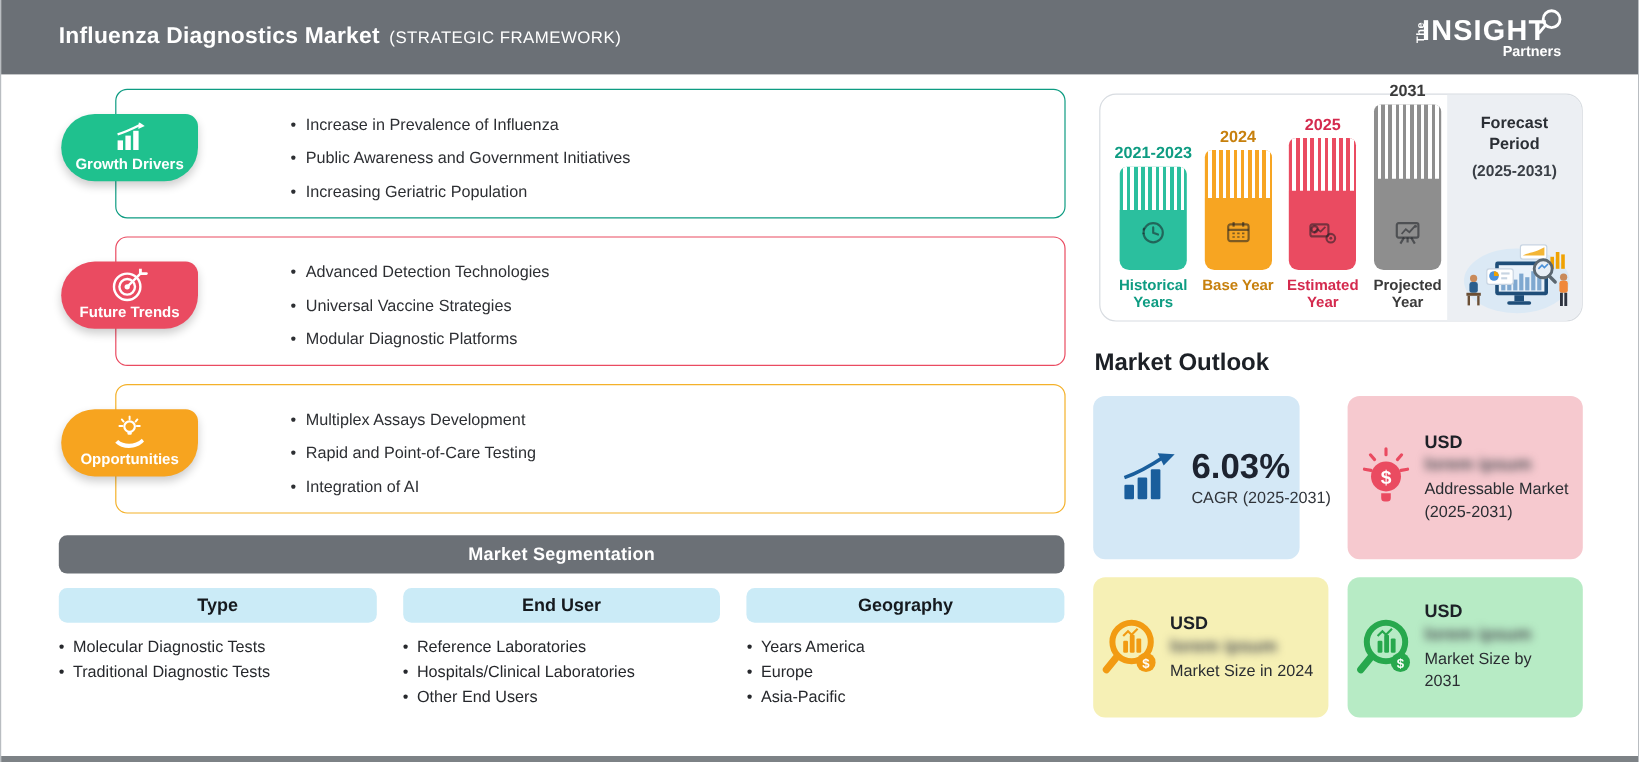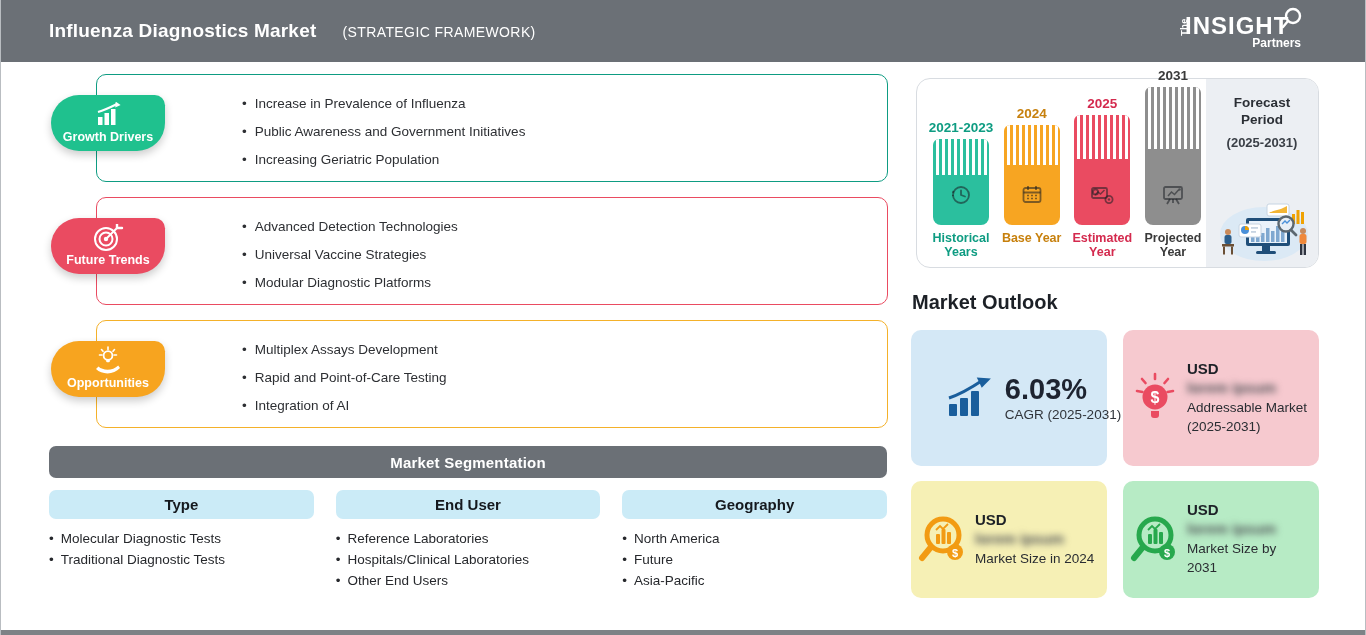--- a/index.html
+++ b/index.html
@@ -1,21 +1,21 @@
 <!DOCTYPE html>
 <html style="--header_gray: #6B7076; --teal: #1FC18E; --teal_dark: #0E9C82; --red: #EA4B61; --red_dark: #D42A4E; --orange: #F7A41F; --orange_border: #F4B12A; --orange_dark: #C7800D; --bar_teal: #2BBF9E; --bar_orange: #F7A522; --bar_red: #EA4B61; --bar_gray: #8E8E8E; --gray_text: #3A3A3A; --seg_blue: #CBEBF7; --panel_gray: #ECEFF3; --card_blue: #D4E8F6; --card_pink: #F6C9CF; --card_yellow: #F6F0B5; --card_green: #B7EBC5; --icon_blue: #1A5E9C; --icon_orange: #F29B13; --icon_green: #27A84D;"><head>
 <meta charset="utf-8">
 <style>
   html,body{margin:0;padding:0;}
   body{width:1366px;height:635px;background:#fff;font-family:"Liberation Sans",sans-serif;position:relative;overflow:hidden;}
   #app{position:absolute;inset:0;border-left:1px solid #b9bdc1;border-right:1px solid #b9bdc1;box-sizing:border-box;}
 
   
   .header{position:absolute;left:0;top:0;right:0;height:62px;background:var(--header_gray);display:flex;align-items:center;}
-  .header-title-wrap{margin-left:48px;display:flex;align-items:baseline;gap:26px;color:#fff;}
+  .header-title-wrap{margin-left:48px;display:flex;align-items:baseline;gap:8px;color:#fff;}
   .header-title{font-size:19px;font-weight:bold;letter-spacing:.2px;}
   .header-subtitle{font-size:14px;font-weight:normal;letter-spacing:.4px;}
   .logo{position:absolute;right:58px;top:10px;color:#fff;width:130px;height:44px;}
   .logo-the{position:absolute;left:-2px;top:12px;font-size:9px;font-weight:bold;transform:rotate(-90deg);letter-spacing:.5px;}
   .logo-insight{position:absolute;left:8px;top:2px;font-size:24px;font-weight:bold;letter-spacing:1px;}
   .logo-ring{position:absolute;right:2px;top:-4px;}
   .logo-partners{position:absolute;right:6px;top:26px;font-size:12px;font-weight:bold;}
 
   
   .bottom-strip{position:absolute;left:0;right:0;bottom:0;height:5px;background:#7d8286;}
@@ -59,21 +59,21 @@
   .bar--2{background:var(--bar_red);} .year--2,.cap--2{color:var(--red_dark);}
   .bar--3{background:var(--bar_gray);} .year--3,.cap--3{color:var(--gray_text);}
   .tl-forecast{position:absolute;right:0;top:0;bottom:0;width:112px;background:var(--panel_gray);border-radius:0 13px 13px 0;text-align:center;box-sizing:border-box;padding-top:16px;}
   .tl-forecast-title{font-size:13.5px;font-weight:bold;color:#2b2f35;line-height:1.25;padding:0 14px;}
   .tl-forecast-range{font-size:13px;font-weight:bold;color:#3a3f46;margin-top:6px;}
   .tl-illustration{position:absolute;left:50%;transform:translateX(-50%);bottom:5px;}
 
   
   .outlook-title{position:absolute;left:911px;top:291px;font-size:20px;font-weight:bold;color:#1c2026;}
   .card{position:absolute;border-radius:10px;box-sizing:border-box;}
-  .card--blue{left:910px;top:330px;width:196px;height:136px;background:var(--card_blue);display:flex;align-items:center;justify-content:center;gap:10px;padding-left:46px;}
+  .card--blue{left:910px;top:330px;width:172px;height:136px;background:var(--card_blue);display:flex;align-items:center;justify-content:center;gap:10px;padding-left:46px;}
   .card--pink{left:1122px;top:330px;width:196px;height:136px;background:var(--card_pink);}
   .card--yellow{left:910px;top:481px;width:196px;height:117px;background:var(--card_yellow);}
   .card--green{left:1122px;top:481px;width:196px;height:117px;background:var(--card_green);}
   .cagr-value{font-size:29px;font-weight:bold;color:#1d2330;line-height:1.05;}
   .cagr-label{font-size:13.5px;color:#30343a;margin-top:3px;white-space:nowrap;}
   .icard{display:flex;align-items:center;height:100%;padding:10px 10px 10px 6px;box-sizing:border-box;gap:6px;}
   .icard-icon{flex:0 0 52px;display:flex;justify-content:center;}
   .icard-text{flex:1;min-width:0;}
   .icard-usd{font-size:15px;font-weight:bold;color:#1d2127;}
   .icard-blur{font-size:15px;font-weight:bold;color:#4c4f54;filter:blur(3.5px);white-space:nowrap;margin:2px 0 3px;}
@@ -187,22 +187,22 @@
       <div class="seg-col-header">End User</div>
       <ul class="seg-list">
         <li>Reference Laboratories</li>
         <li>Hospitals/Clinical Laboratories</li>
         <li>Other End Users</li>
       </ul>
     </div>
     <div class="seg-col">
       <div class="seg-col-header">Geography</div>
       <ul class="seg-list">
-        <li>North America</li>
-        <li>Future</li>
+        <li>Years America</li>
+        <li>Europe</li>
         <li>Asia-Pacific</li>
       </ul>
     </div>
   </div>
 
   <div class="tl-card">
     <div class="tl-bars">
       <div class="tl-group">
         <div class="tl-year year--0">2021-2023</div>
         <div class="tl-bar bar--0" style="height:86px">

